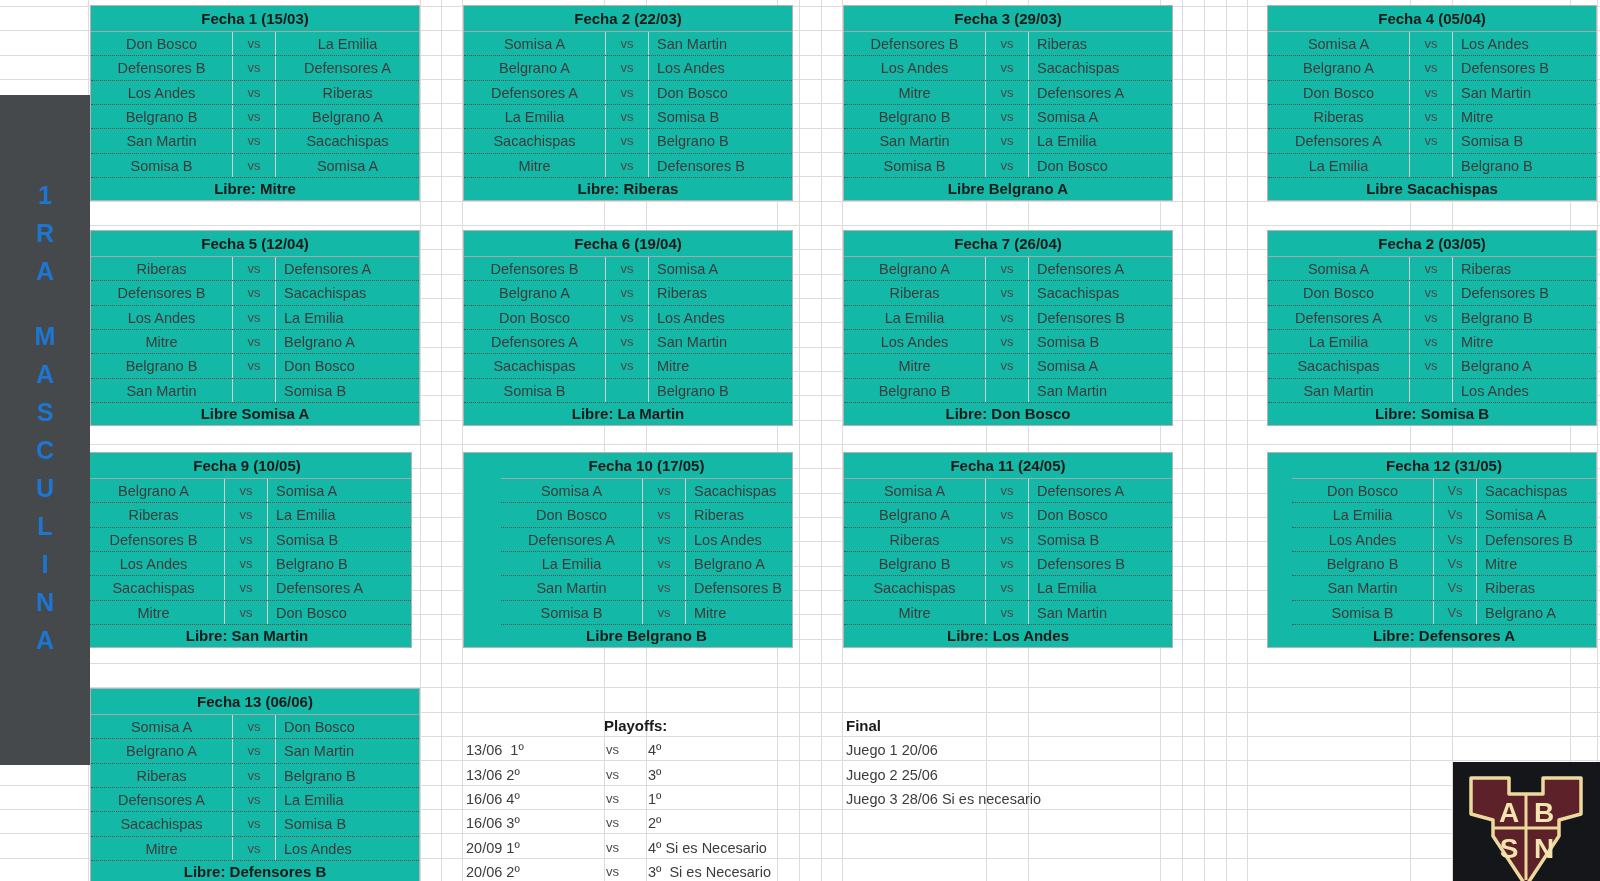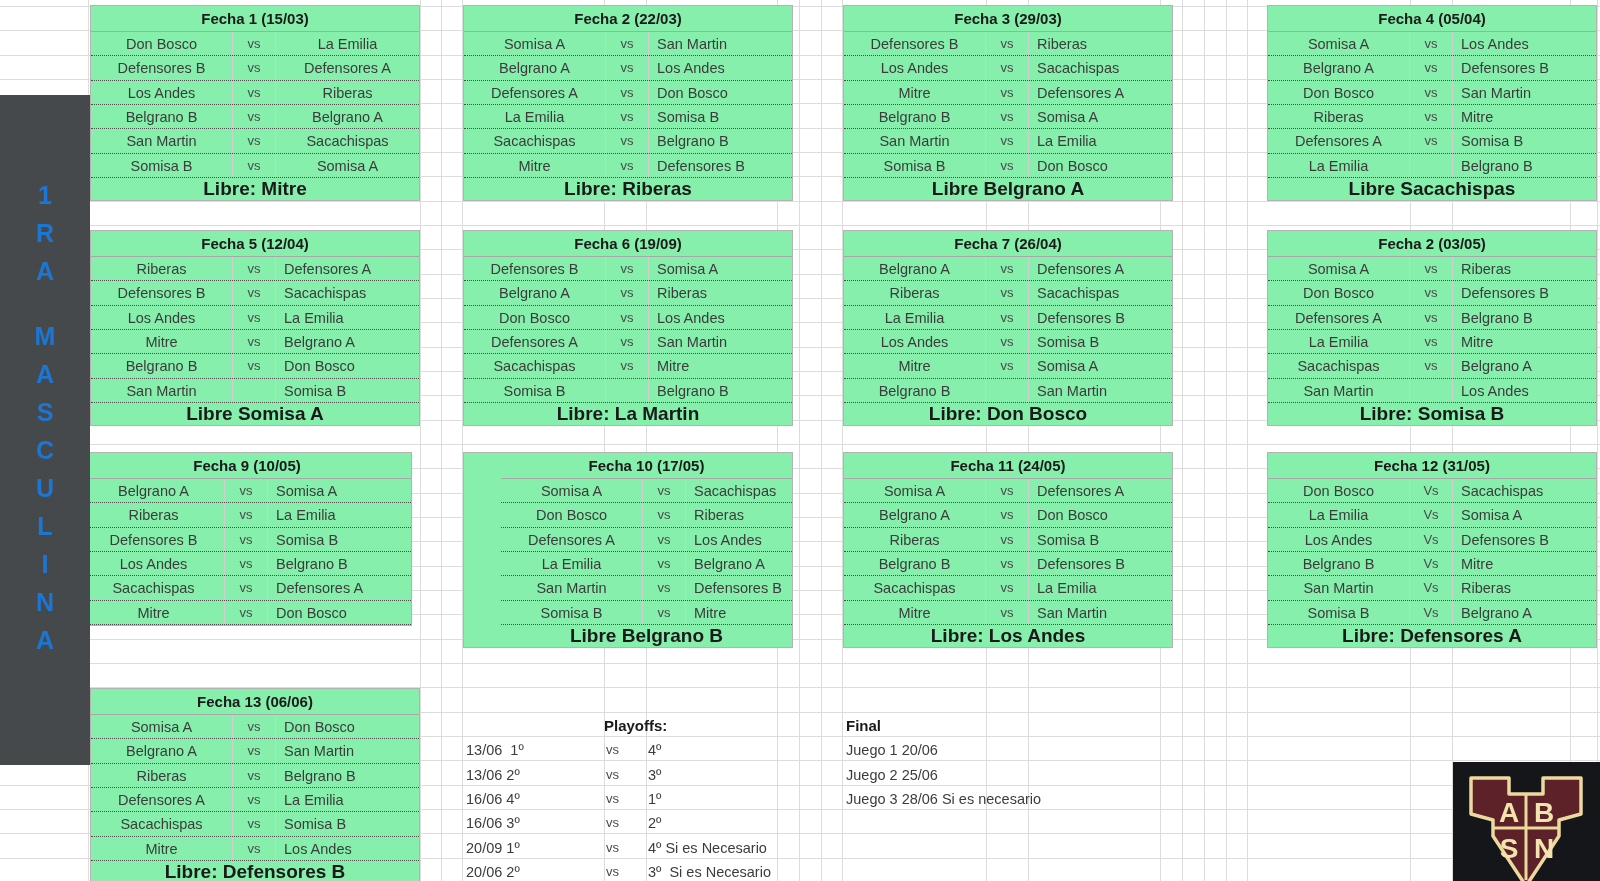--- a/index.html
+++ b/index.html
@@ -4,31 +4,31 @@
 <style>
   html,body{margin:0;padding:0;background:#ffffff;}
   #screen{position:relative;width:1600px;height:881px;overflow:hidden;background:#ffffff;
           font-family:"Liberation Sans","DejaVu Sans",sans-serif;}
   
   #screen::before{content:"";position:absolute;left:0;right:0;top:6px;bottom:0;z-index:0;
     background:repeating-linear-gradient(to bottom,#dcdcdc 0,#dcdcdc 1px,transparent 1px,transparent 24.33px);}
   .vline{position:absolute;top:0;bottom:0;width:1px;background:#dcdcdc;z-index:1;}
 
   
-  .round{position:absolute;width:330px;background:#86efac;border:1px solid #b3b3b3;
+  .round{position:absolute;width:330px;background:#14b8a6;border:1px solid #b3b3b3;
          box-sizing:border-box;z-index:2;}
   .round-title{height:25px;line-height:25px;text-align:center;font-weight:bold;font-size:15px;
          color:#1a1a1a;border-bottom:1px solid #a8a8a8;white-space:nowrap;overflow:hidden;}
   .match-row{display:flex;height:24.33px;line-height:24.33px;border-bottom:1px dotted #4d4d4d;
          font-size:14.5px;color:#3c3c3c;box-sizing:border-box;}
   .home{width:141px;text-align:center;border-right:1px solid #cfcfcf;white-space:nowrap;overflow:hidden;}
   .sep{width:42px;text-align:center;border-right:1px solid #cfcfcf;font-size:13px;color:#4a4a4a;white-space:pre;}
   .away{flex:1;padding-left:8px;white-space:nowrap;overflow:hidden;}
   .round[data-idx="0"] .away{text-align:center;padding-left:0;}
-  .round-libre{height:22px;line-height:22px;text-align:center;font-weight:bold;font-size:19px;color:#1a1a1a;white-space:nowrap;}
+  .round-libre{height:22px;line-height:22px;text-align:center;font-weight:bold;font-size:15px;color:#1a1a1a;white-space:nowrap;}
 
   
   #playoffs{position:absolute;left:463px;top:688px;width:330px;z-index:2;font-size:14.5px;color:#3c3c3c;}
   .po-spacer{height:26px;}
   .po-title{height:24.33px;line-height:24.33px;font-weight:bold;color:#1a1a1a;padding-left:141px;font-size:15px;}
   .po-row{display:flex;height:24.33px;line-height:24.33px;}
   .po-home{width:141px;padding-left:3px;white-space:pre;box-sizing:border-box;}
   .po-sep{width:42px;padding-left:2px;font-size:13px;color:#4a4a4a;box-sizing:border-box;}
   .po-away{flex:1;padding-left:2px;white-space:pre;}
 
@@ -271,21 +271,21 @@
   </div>
           <div class="match-row">
     <div class="home">San Martin</div>
     <div class="sep"></div>
     <div class="away">Somisa B</div>
   </div>
         </div>
     <div class="round-libre">Libre Somisa A</div>
   </div>
       <div class="round" data-idx="5" style="left: 463px; top: 230px;">
-    <div class="round-title">Fecha 6 (19/09)</div>
+    <div class="round-title">Fecha 6 (19/04)</div>
     <div class="round-body">
           <div class="match-row">
     <div class="home">Defensores B</div>
     <div class="sep">vs</div>
     <div class="away">Somisa A</div>
   </div>
           <div class="match-row">
     <div class="home">Belgrano A</div>
     <div class="sep">vs</div>
     <div class="away">Riberas</div>
@@ -412,20 +412,21 @@
     <div class="home">Sacachispas</div>
     <div class="sep">vs</div>
     <div class="away">Defensores A</div>
   </div>
           <div class="match-row">
     <div class="home">Mitre</div>
     <div class="sep">vs</div>
     <div class="away">Don Bosco</div>
   </div>
         </div>
+    <div class="round-libre">Libre: San Martin</div>
   </div>
       <div class="round" data-idx="9" style="left: 463px; top: 452px; padding-left: 37px;">
     <div class="round-title">Fecha 10 (17/05)</div>
     <div class="round-body">
           <div class="match-row">
     <div class="home">Somisa A</div>
     <div class="sep">vs</div>
     <div class="away">Sacachispas</div>
   </div>
           <div class="match-row">
@@ -485,21 +486,21 @@
     <div class="away">La Emilia</div>
   </div>
           <div class="match-row">
     <div class="home">Mitre</div>
     <div class="sep">vs</div>
     <div class="away">San Martin</div>
   </div>
         </div>
     <div class="round-libre">Libre: Los Andes</div>
   </div>
-      <div class="round" data-idx="11" style="left: 1267px; top: 452px;">
+      <div class="round" data-idx="11" style="left: 1267px; top: 452px; padding-left: 24px;">
     <div class="round-title">Fecha 12 (31/05)</div>
     <div class="round-body">
           <div class="match-row">
     <div class="home">Don Bosco</div>
     <div class="sep">Vs</div>
     <div class="away">Sacachispas</div>
   </div>
           <div class="match-row">
     <div class="home">La Emilia</div>
     <div class="sep">Vs</div>

